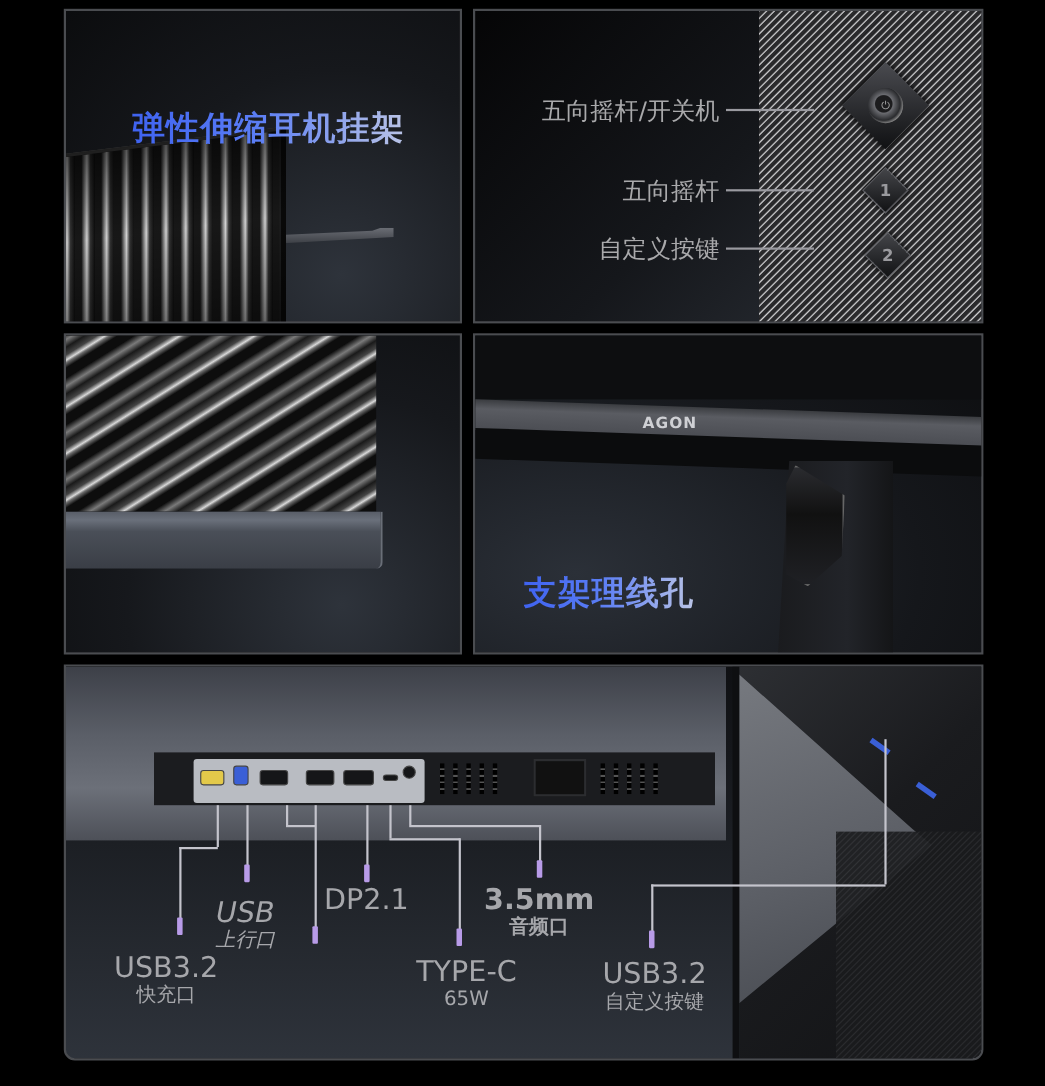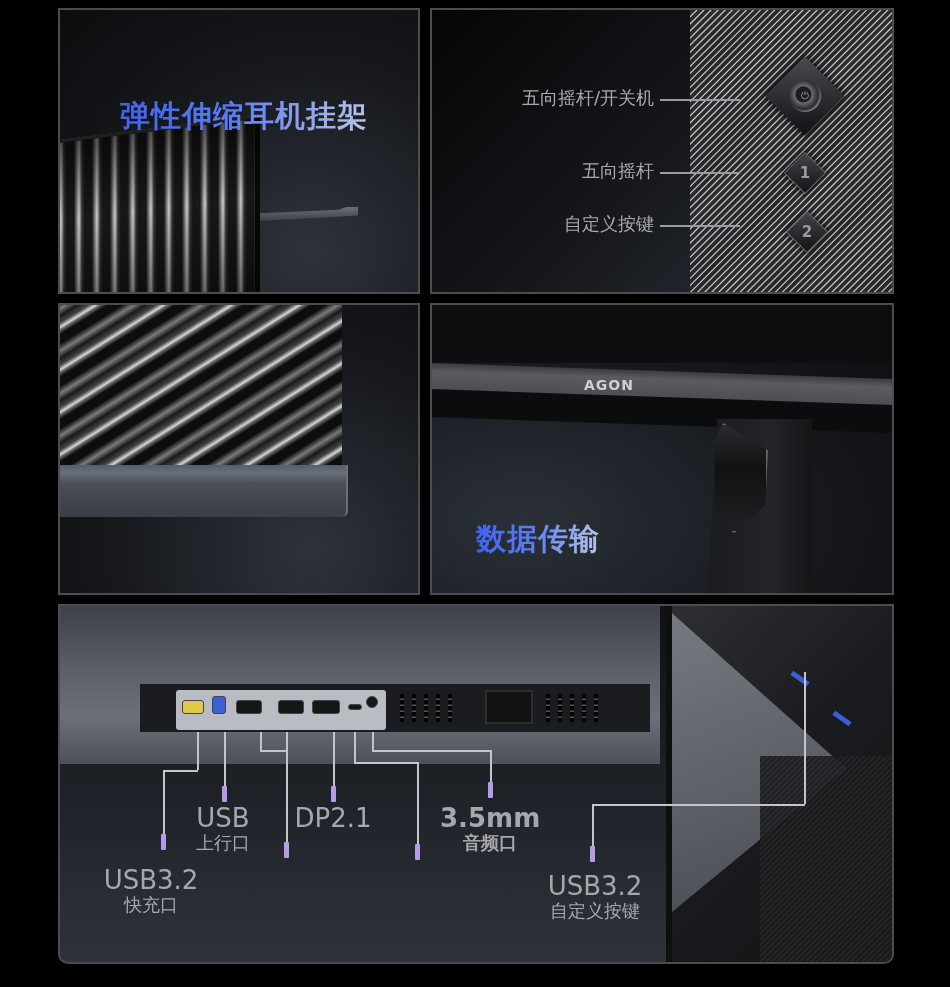--- a/index.html
+++ b/index.html
@@ -22,21 +22,21 @@
     border-right: 5px solid #0a0a0a; border-top: 3px solid #555; }
   .mon1-fade { position: absolute; left: -10px; top: 118px; width: 210px; height: 180px; transform: skewY(-7deg);
     background: linear-gradient(180deg, rgba(0,0,0,0.65) 0%, rgba(0,0,0,0.1) 45%, rgba(0,0,0,0.55) 100%); }
   .hanger { position: absolute; left: 200px; top: 197px; width: 98px; height: 14px; background: linear-gradient(180deg,#6b6e75,#3d4046);
     clip-path: polygon(0 45%, 80% 20%, 88% 0, 100% 0, 100% 60%, 0 100%); }
   
   #p2 { left: 430px; top: 8px; width: 464px; height: 286px;
     background: linear-gradient(135deg, #050506 0%, #15171b 50%, #2f343c 100%); }
   .carbon { position: absolute; left: 258px; top: 0; width: 206px; height: 286px;
     background: repeating-linear-gradient(-45deg, #2a2a2c 0 2px, #9a9a9c 2.5px, #d0d0d2 3px, #3a3a3c 4px, #1e1e20 5px); }
-  .ctrl-label { position: absolute; right: 238px; font-size: 18px; color: #a9a9ab; white-space: nowrap; }
+  .ctrl-label { position: absolute; right: 238px; font-size: 22px; color: #a9a9ab; white-space: nowrap; }
   .leader { position: absolute; left: 228px; width: 80px; height: 1.5px; background: #9a9aa0; }
   .joystick { position: absolute; left: 345px; top: 58px; width: 56px; height: 56px; transform: rotate(45deg);
     background: linear-gradient(135deg,#4a4b50,#101113); box-shadow: 0 0 6px #000; }
   .joy-knob { position: absolute; left: 357px; top: 70px; width: 32px; height: 32px; border-radius: 50%;
     background: radial-gradient(circle at 45% 45%, #1c1c1e 0 30%, #6a6b70 34%, #2a2b2e 60%, #888 72%, #222 100%);
     display:flex; align-items:center; justify-content:center; color:#aaa; font-size:10px; }
   .key { position: absolute; width: 30px; height: 30px; transform: rotate(45deg);
     background: linear-gradient(135deg,#444549,#111214); border: 1px solid #5a5b60; box-shadow: 0 0 5px #000; }
   .key-num { position: absolute; width: 30px; height: 30px; display: flex; align-items: center; justify-content: center;
     color: #9a9a9e; font-size: 15px; font-weight: bold; }
@@ -120,21 +120,21 @@
   <div class="mon3-bezel"></div>
 </div>
 
 <div id="p4" class="panel">
   <div class="top4"></div>
   <div class="bezel4"></div>
   <div class="bezel4-dark"></div>
   <div class="agon">AGON</div>
   <div class="stand4"></div>
   <div class="hole4"></div>
-  <div class="heading">数据传输</div>
+  <div class="heading">支架理线孔</div>
 </div>
 
 <div id="p5" class="panel">
   <div class="rear"></div>
   <div class="rear-inset"></div>
   <div class="port-panel">
     <div class="port" style="left:6px; width:22px; background:#e3c94a;"></div>
     <div class="port" style="left:36px; width:14px; top:6px; height:18px; background:#3a5fd6;"></div>
     <div class="port" style="left:60px; width:26px;"></div>
     <div class="port" style="left:102px; width:26px;"></div>
@@ -188,26 +188,30 @@
 
   <div class="line" style="left:744px; top:66px; width:1.5px; height:132px;"></div>
   <div class="line" style="left:532px; top:198px; width:213px; height:1.5px;"></div>
   <div class="line" style="left:532px; top:198px; width:1.5px; height:52px;"></div>
   <div class="tick" style="left:530px; top:240px;"></div>
 
   <div class="lbl" style="left:36px; top:260px; width:110px;">
     <span class="main">USB3.2</span>
     <span class="sub">快充口</span>
   </div>
-  <div class="lbl" style="left:126px; top:198px; width:74px;">
+  <div class="lbl" style="left:126px; top:210px; width:74px;font-style:italic;">
     <span class="main">USB</span>
     <span class="sub">上行口</span>
   </div>
   <div class="lbl" style="left:230px; top:198px; width:86px;">
     <span class="main">DP2.1</span>
+  </div>
+  <div class="lbl" style="left:304px; top:264px; width:120px;">
+    <span class="main">TYPE-C</span>
+    <span class="sub">65W</span>
   </div>
   <div class="lbl" style="left:380px; top:198px; width:100px;font-weight:bold;">
     <span class="main">3.5mm</span>
     <span class="sub">音频口</span>
   </div>
   <div class="lbl" style="left:480px; top:266px; width:110px;">
     <span class="main">USB3.2</span>
     <span class="sub">自定义按键</span>
   </div>
 </div>

